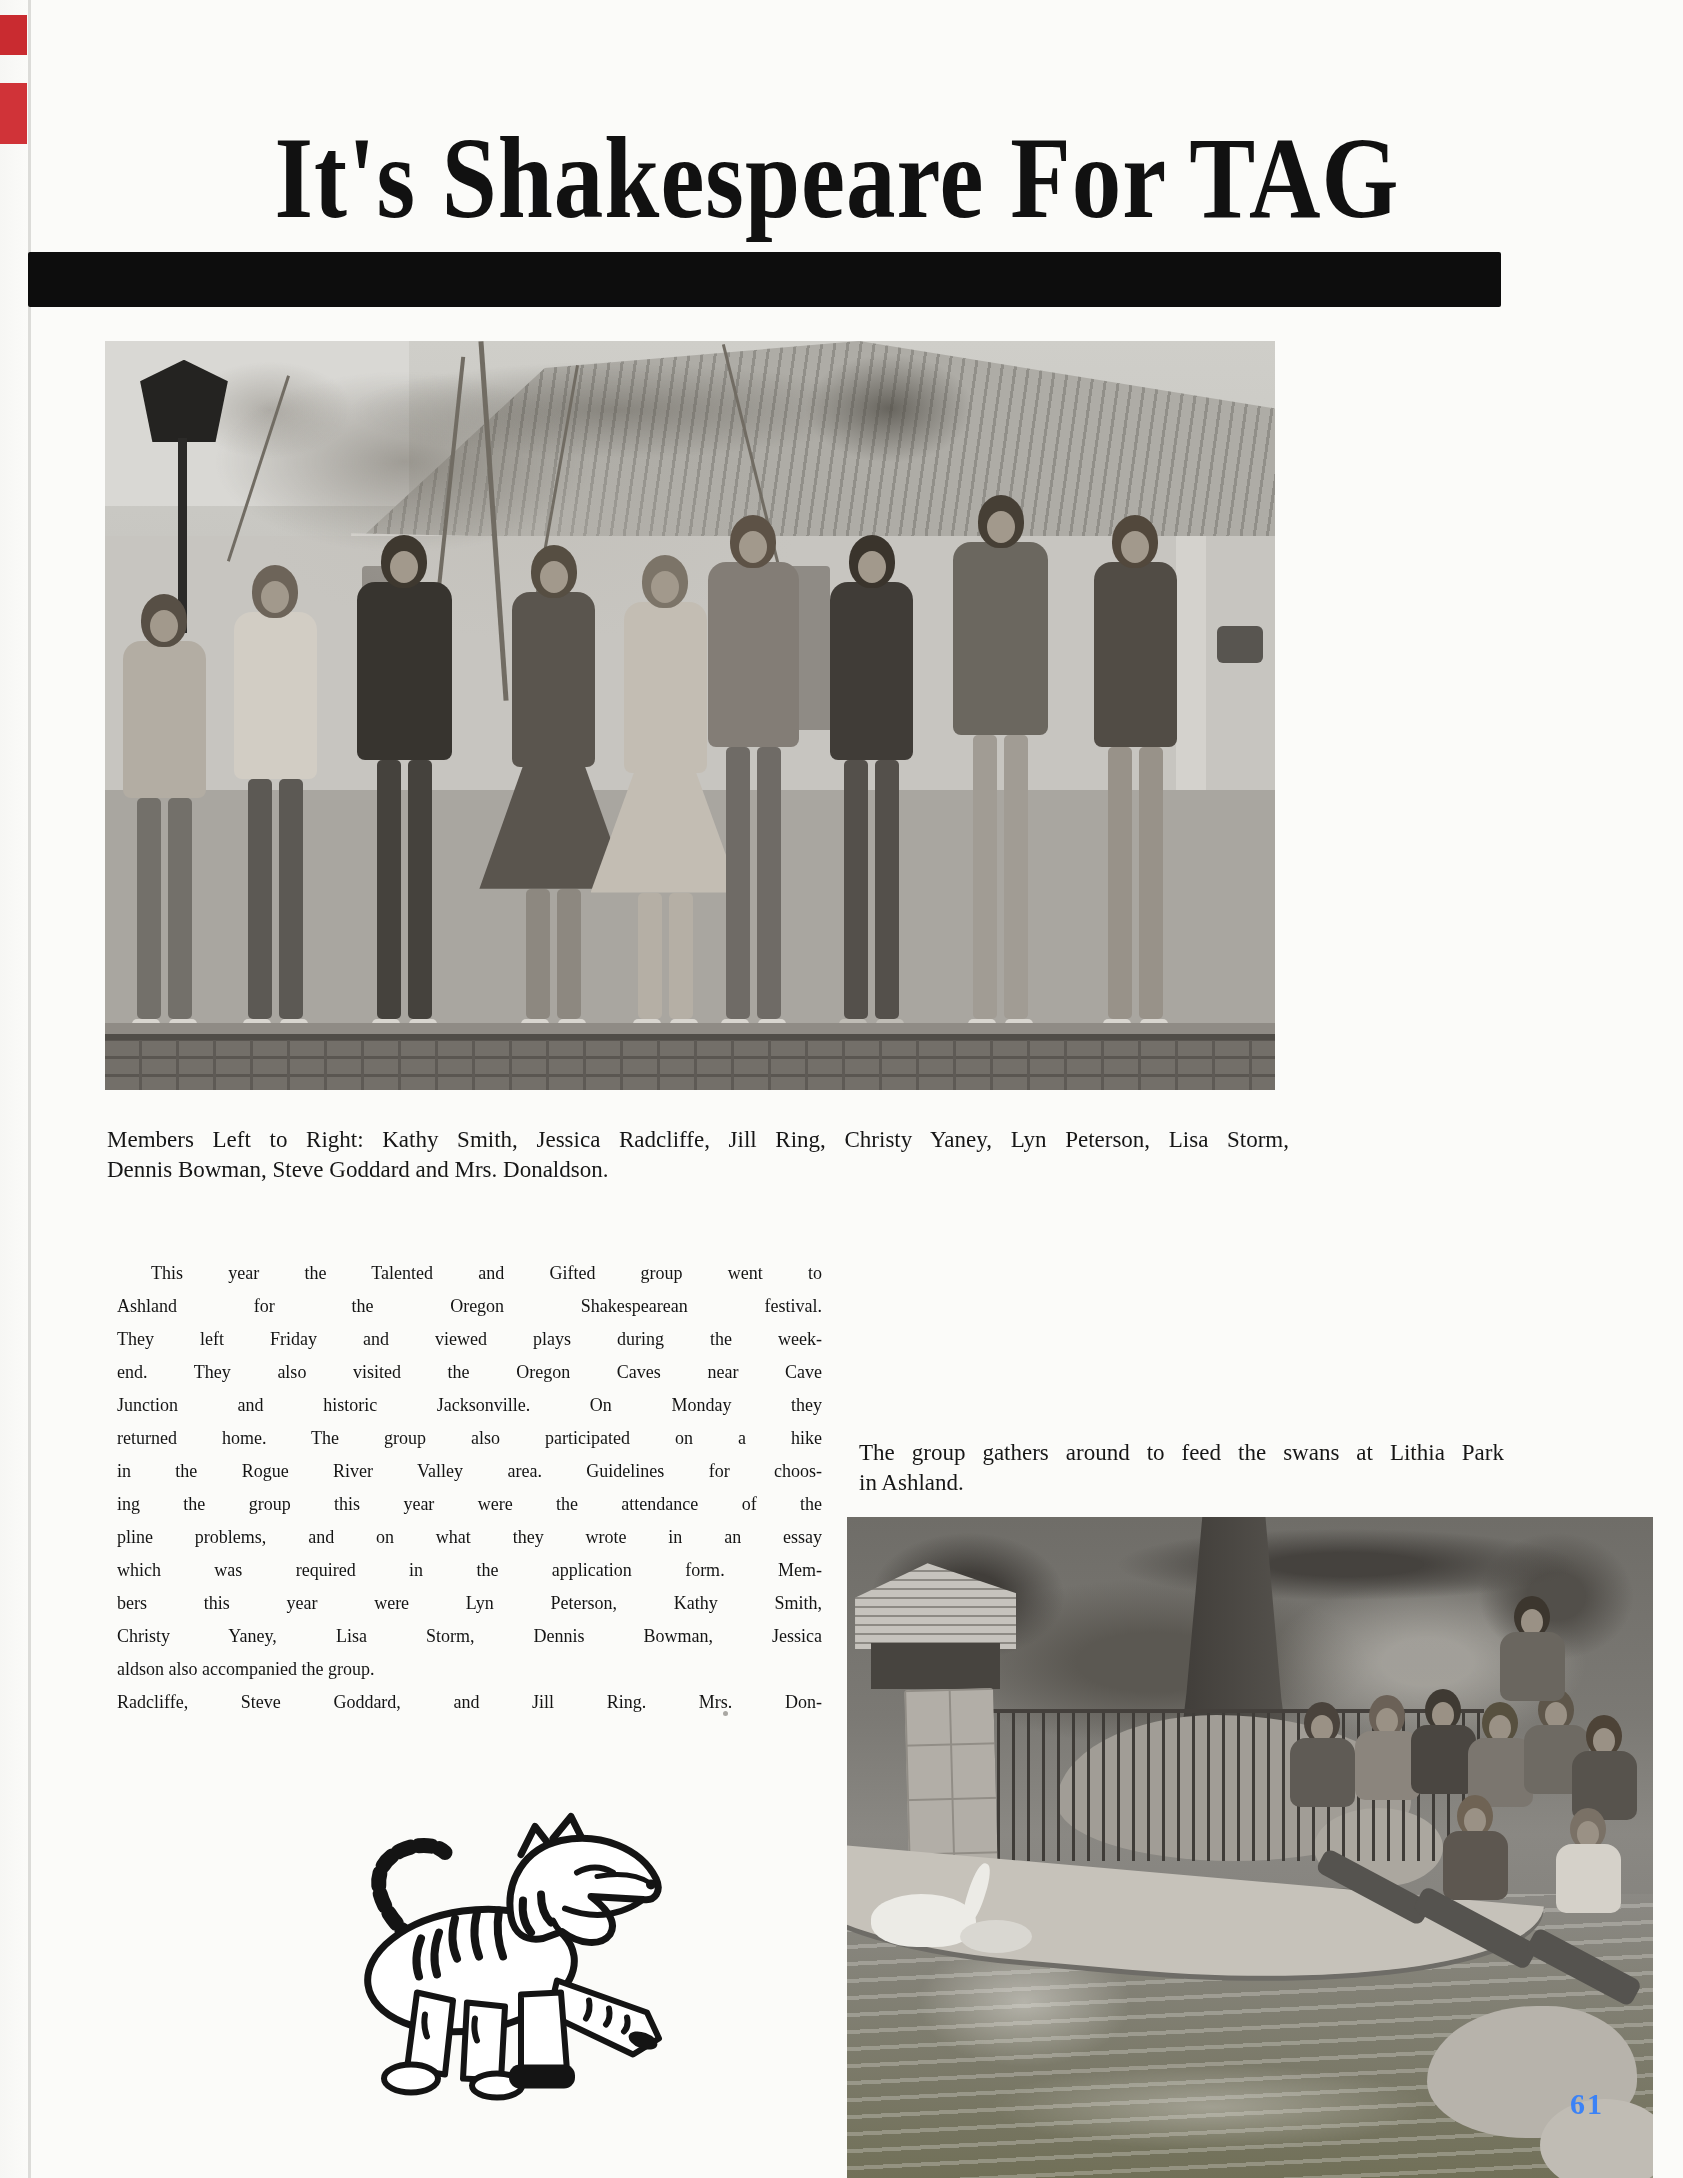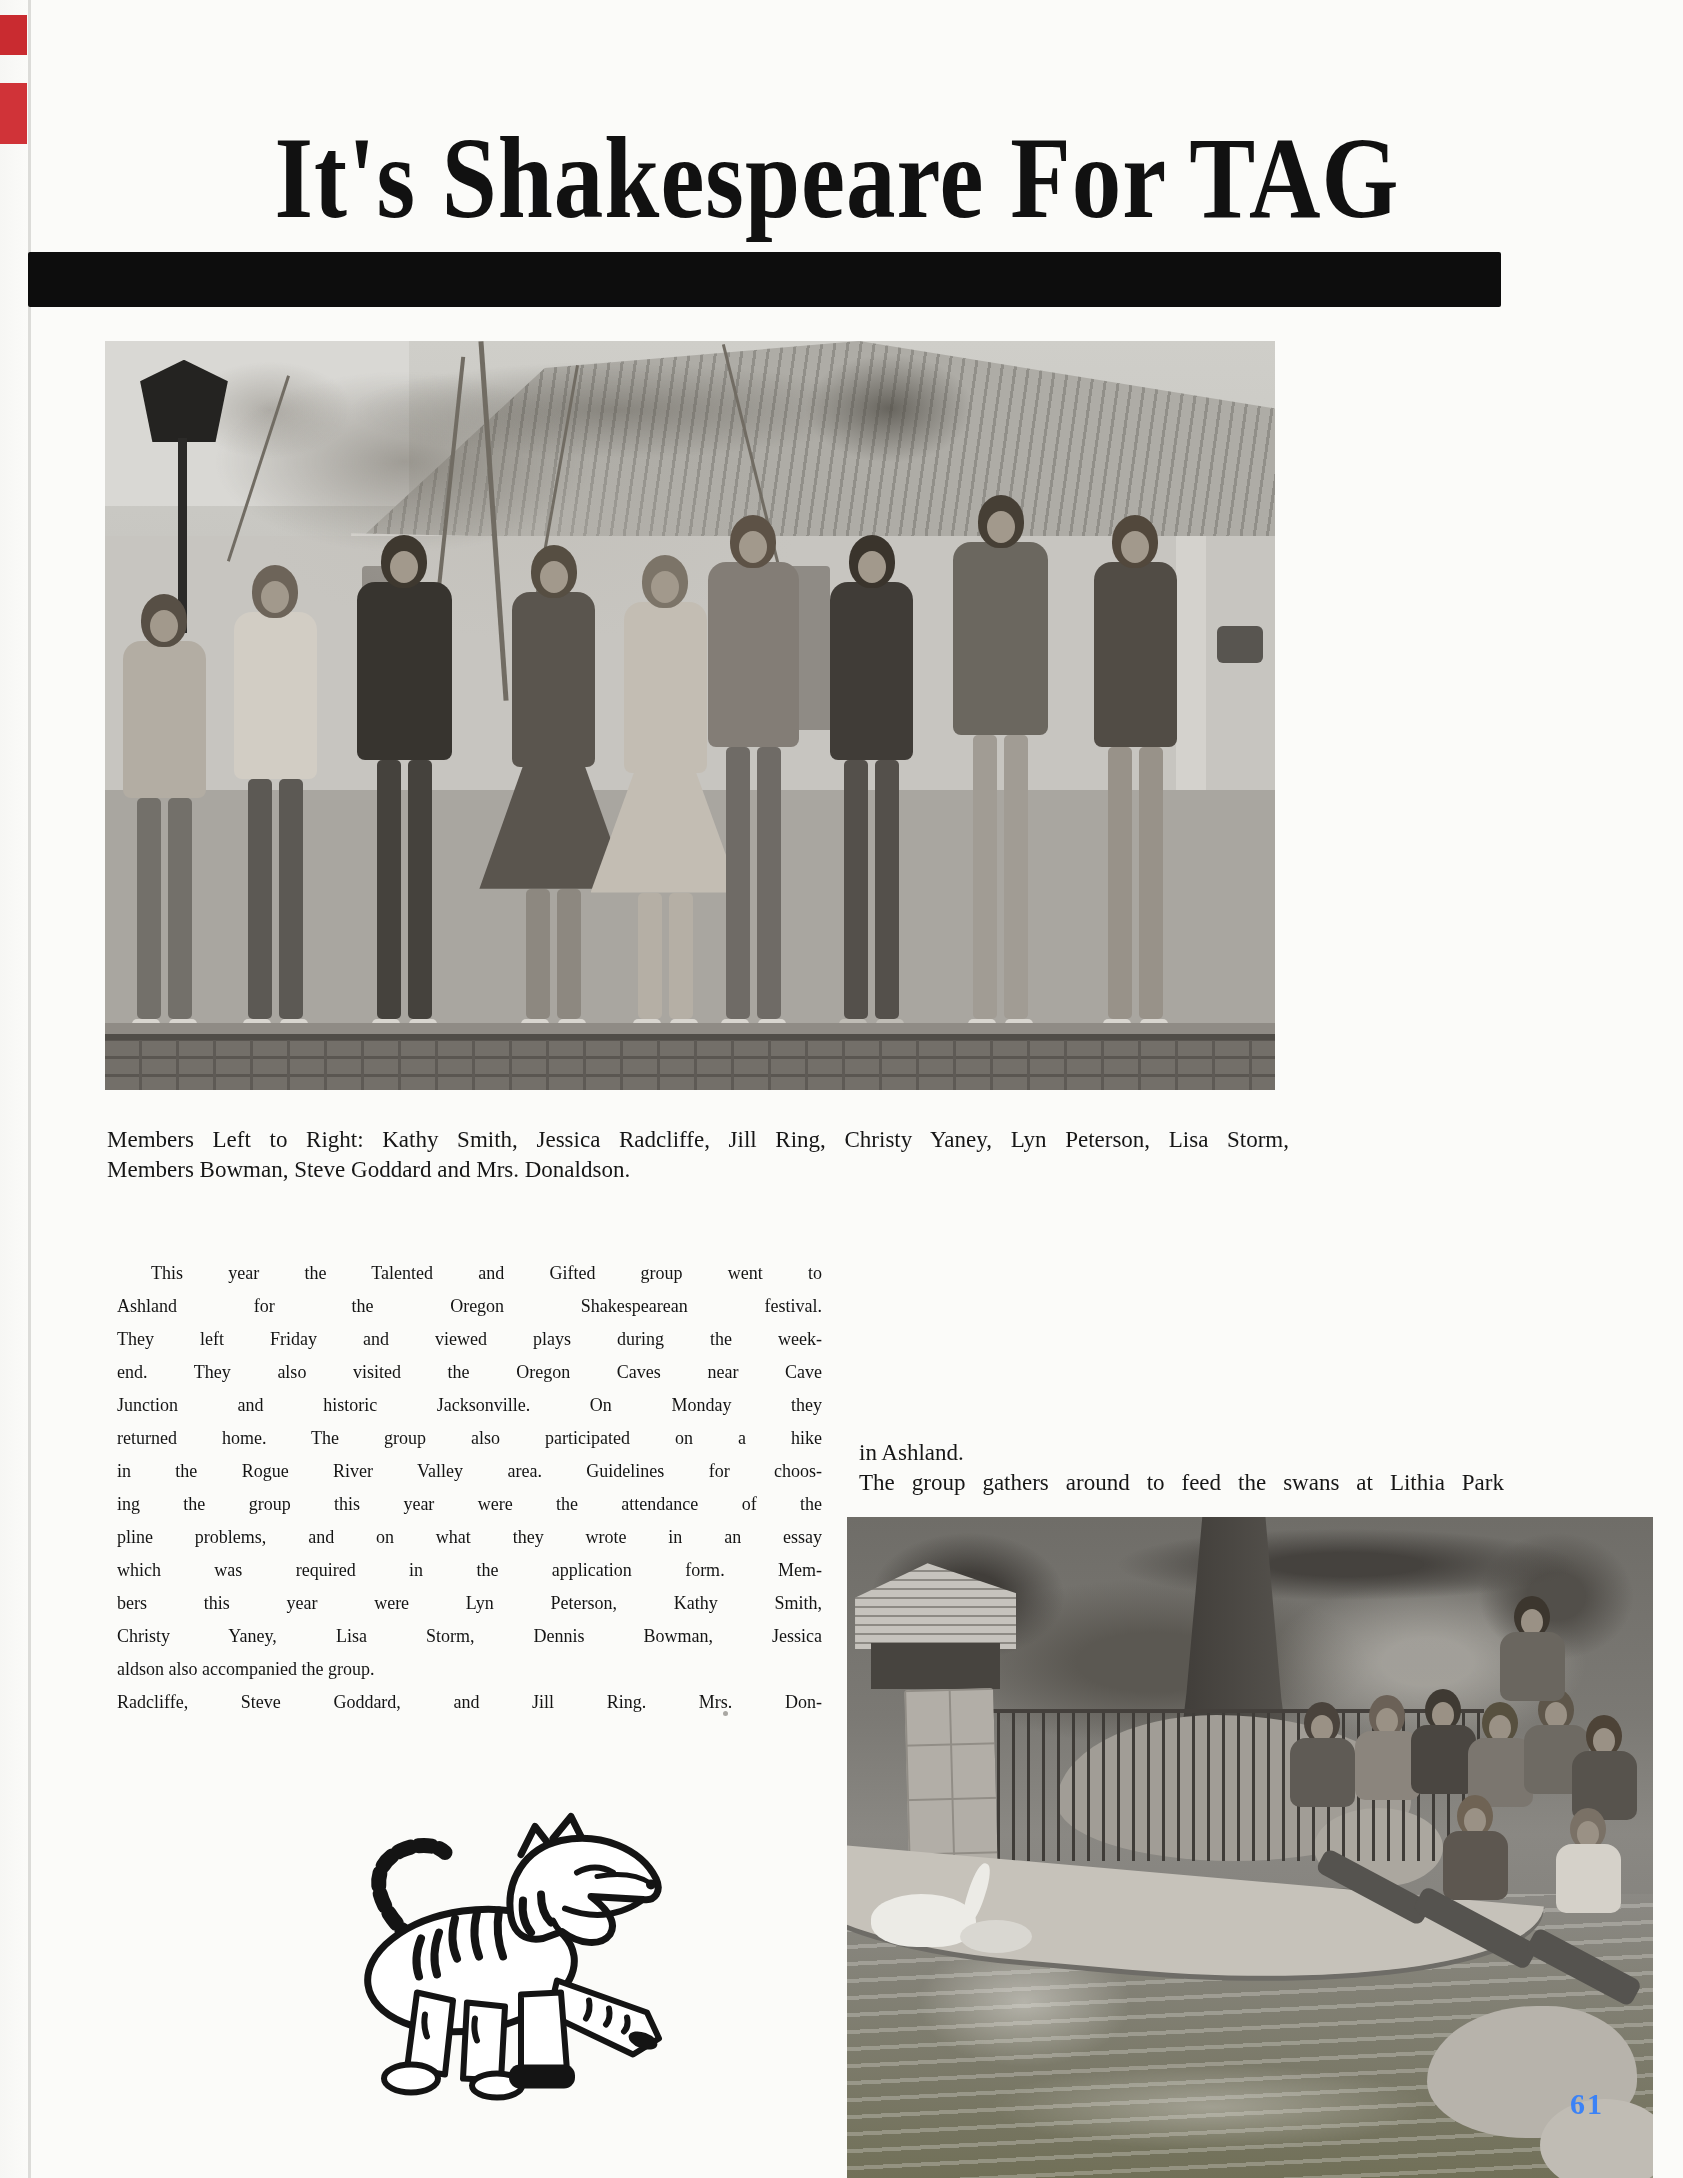--- a/index.html
+++ b/index.html
@@ -259,21 +259,21 @@
           <i></i>
           <i></i>
         </div>
     </div>
 
     <div class="p1-ledge"></div>
   </div>
 
   <div class="caption" style="left:107px;top:1125px;width:1182px;">
       <div class="jline">Members Left to Right: Kathy Smith, Jessica Radcliffe, Jill Ring, Christy Yaney, Lyn Peterson, Lisa Storm,</div>
-      <div class="jline jlast">Members Bowman, Steve Goddard and Mrs. Donaldson.</div>
+      <div class="jline jlast">Dennis Bowman, Steve Goddard and Mrs. Donaldson.</div>
     </div>
 
   <div class="article">
       <div class="jline jfirst">This year the Talented and Gifted group went to</div>
       <div class="jline">Ashland for the Oregon Shakespearean festival.</div>
       <div class="jline">They left Friday and viewed plays during the week-</div>
       <div class="jline">end. They also visited the Oregon Caves near Cave</div>
       <div class="jline">Junction and historic Jacksonville. On Monday they</div>
       <div class="jline">returned home. The group also participated on a hike</div>
       <div class="jline">in the Rogue River Valley area. Guidelines for choos-</div>
@@ -281,22 +281,22 @@
       <div class="jline">pline problems, and on what they wrote in an essay</div>
       <div class="jline">which was required in the application form. Mem-</div>
       <div class="jline">bers this year were Lyn Peterson, Kathy Smith,</div>
       <div class="jline">Christy Yaney, Lisa Storm, Dennis Bowman, Jessica</div>
       <div class="jline jlast">aldson also accompanied the group.</div>
       <div class="jline">Radcliffe, Steve Goddard, and Jill Ring. Mrs. Don-</div>
     </div>
   <div class="stray-dot"></div>
 
   <div class="caption" style="left:859px;top:1438px;width:645px;">
+      <div class="jline">The group gathers around to feed the swans at Lithia Park</div>
       <div class="jline jlast">in Ashland.</div>
-      <div class="jline">The group gathers around to feed the swans at Lithia Park</div>
     </div>
 
   <div class="photo2">
     <div class="p2-foliage"></div>
     <div class="p2-trunk"></div>
     <div class="p2-hut-roof"></div>
     <div class="p2-hut-base"></div>
     <div class="p2-rock-mid"></div>
     <div class="p2-rock-mid2"></div>
     <div class="p2-fence"></div>

